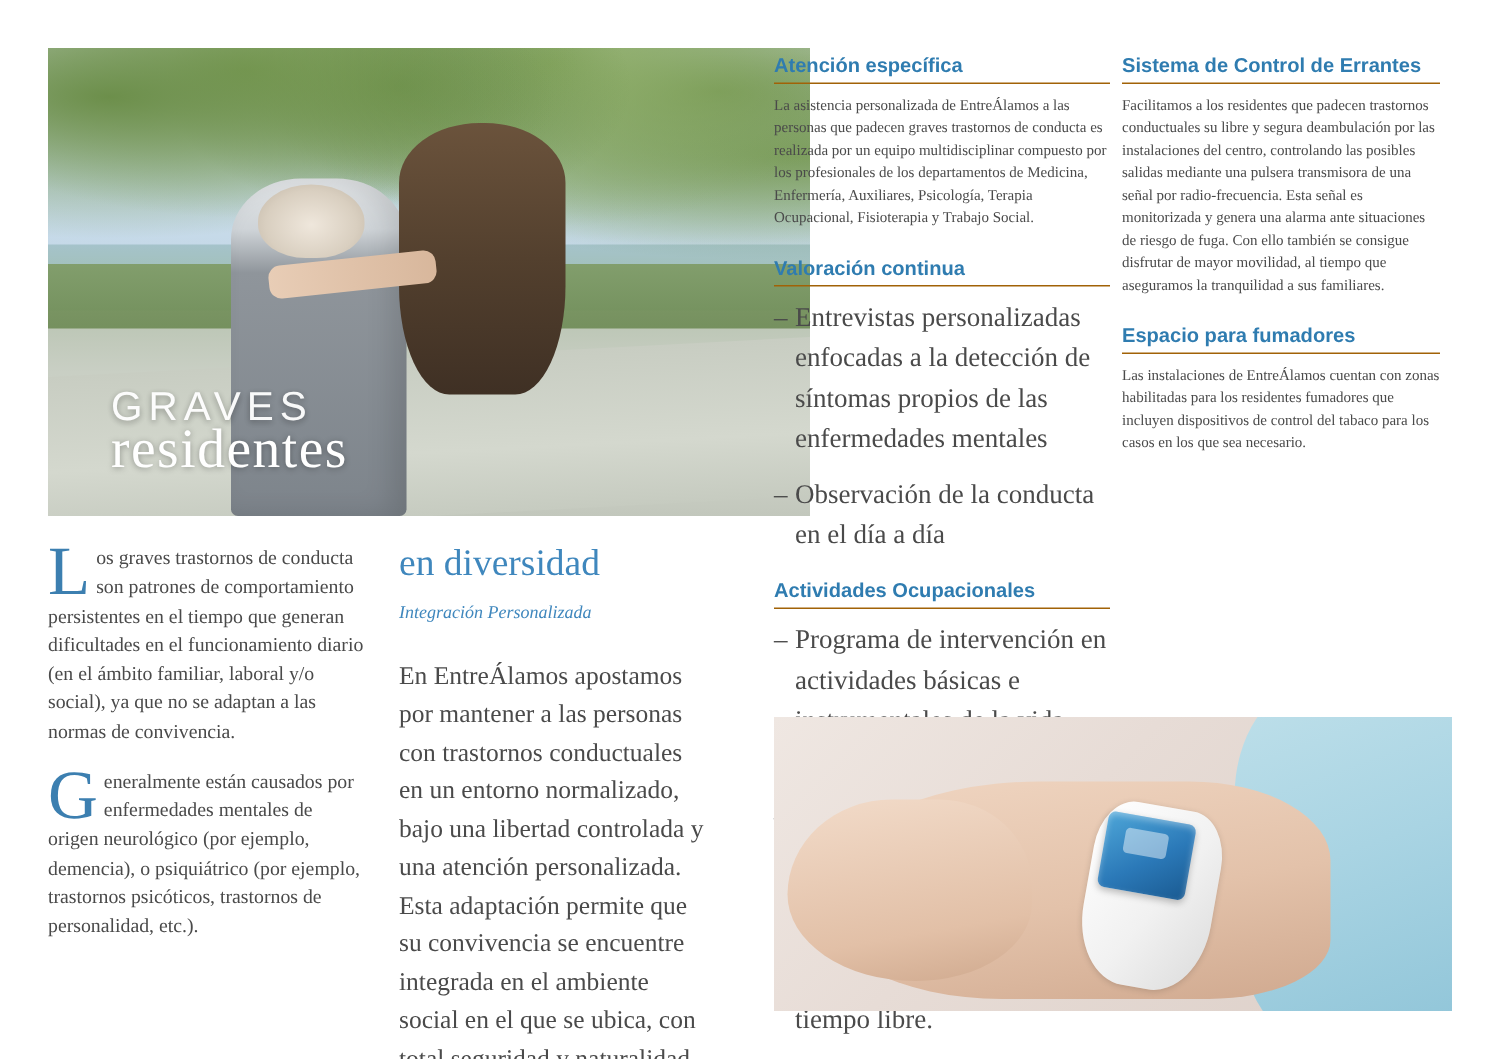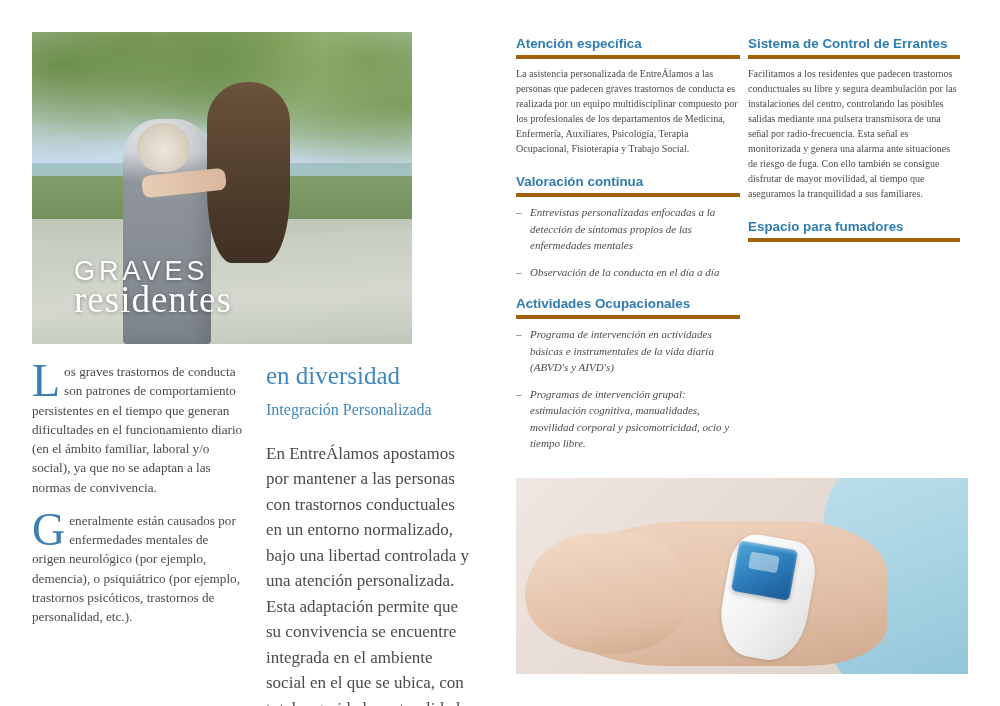--- a/index.html
+++ b/index.html
@@ -26,21 +26,21 @@
     left: 0;
     top: 0;
     width: 30px;
     height: 706px;
     background: #ffffff;
   }
   .photo-top {
     position: absolute;
     left: 32px;
     top: 32px;
-    width: 380px;
+    width: 508px;
     height: 312px;
     overflow: hidden;
     background: linear-gradient(180deg, #cfe0ef 0%, #a8c6df 35%, #9dbb96 60%, #7c9a6f 100%);
   }
   
   .ph-sky {
     position: absolute; left: 0; top: 0; width: 100%; height: 42%;
     background: linear-gradient(180deg, #dfe9f2 0%, #cfe1ee 60%, #c5d9e8 100%);
   }
   .ph-trees {
@@ -148,23 +148,24 @@
     color: #3f87bd;
     font-size: 25px;
     line-height: 1.15;
     font-weight: 400;
   }
   .c2-title .big {
     font-size: 25px;
   }
   .c2-sub {
     color: #3f87bd;
-    font-size: 16px;
+    font-size: 12px;
     margin-top: 10px;
     font-family: "Liberation Serif", serif;
+    font-style: italic;
   }
   .c2-body {
     margin-top: 22px;
     font-size: 17px;
     line-height: 1.5;
     color: #4a4a4a;
   }
   .c2-body p { margin: 0; }
 
   
@@ -180,37 +181,36 @@
     top: 36px;
     width: 212px;
   }
   .sec-head {
     color: #2f7cb0;
     font-family: "Liberation Sans", sans-serif;
     font-size: 13.4px;
     font-weight: 700;
     margin: 0 0 4px 0;
     padding-bottom: 4px;
-    border-bottom: 4px solid #a16207;
+    border-bottom: 1px solid #a16207;
   }
   .sec-head.first { margin-top: 0; }
   .sec-body {
     font-size: 10px;
     line-height: 1.5;
     color: #4a4a4a;
     margin: 7px 0 18px 0;
   }
   .bullets {
     margin: 7px 0 16px 0;
     padding: 0;
     list-style: none;
-    font-size: 11px;
+    font-size: 18px;
     line-height: 1.5;
     color: #4a4a4a;
-    font-style: italic;
   }
   .bullets li {
     position: relative;
     padding-left: 14px;
     margin-bottom: 10px;
   }
   .bullets li:before {
     content: "–";
     position: absolute;
     left: 0;
@@ -326,20 +326,21 @@
     </ul>
 
   </div>
 
   <div class="col4">
 
     <div class="sec-head first">Sistema de Control de Errantes</div>
     <div class="sec-body">Facilitamos a los residentes que padecen trastornos conductuales su  libre y segura deambulación por las instalaciones del centro, controlando las posibles  salidas mediante una pulsera transmisora de una señal por radio-frecuencia. Esta señal es monitorizada  y genera una alarma ante situaciones de riesgo de fuga. Con ello también se consigue disfrutar de mayor movilidad, al tiempo que aseguramos la tranquilidad a sus familiares.</div>
 
     <div class="sec-head">Espacio para fumadores</div>
+    <div class="sec-body">Las instalaciones de EntreÁlamos cuentan con zonas habilitadas para los residentes fumadores que incluyen dispositivos de control del tabaco para los casos en los que sea necesario.</div>
 
   </div>
 
   <div class="photo-bottom">
     <div class="pb-bg"></div>
     <div class="pb-sleeve"></div>
     <div class="pb-arm"></div>
     <div class="pb-hand"></div>
     <div class="pb-band"></div>
     <div class="pb-device"></div>

